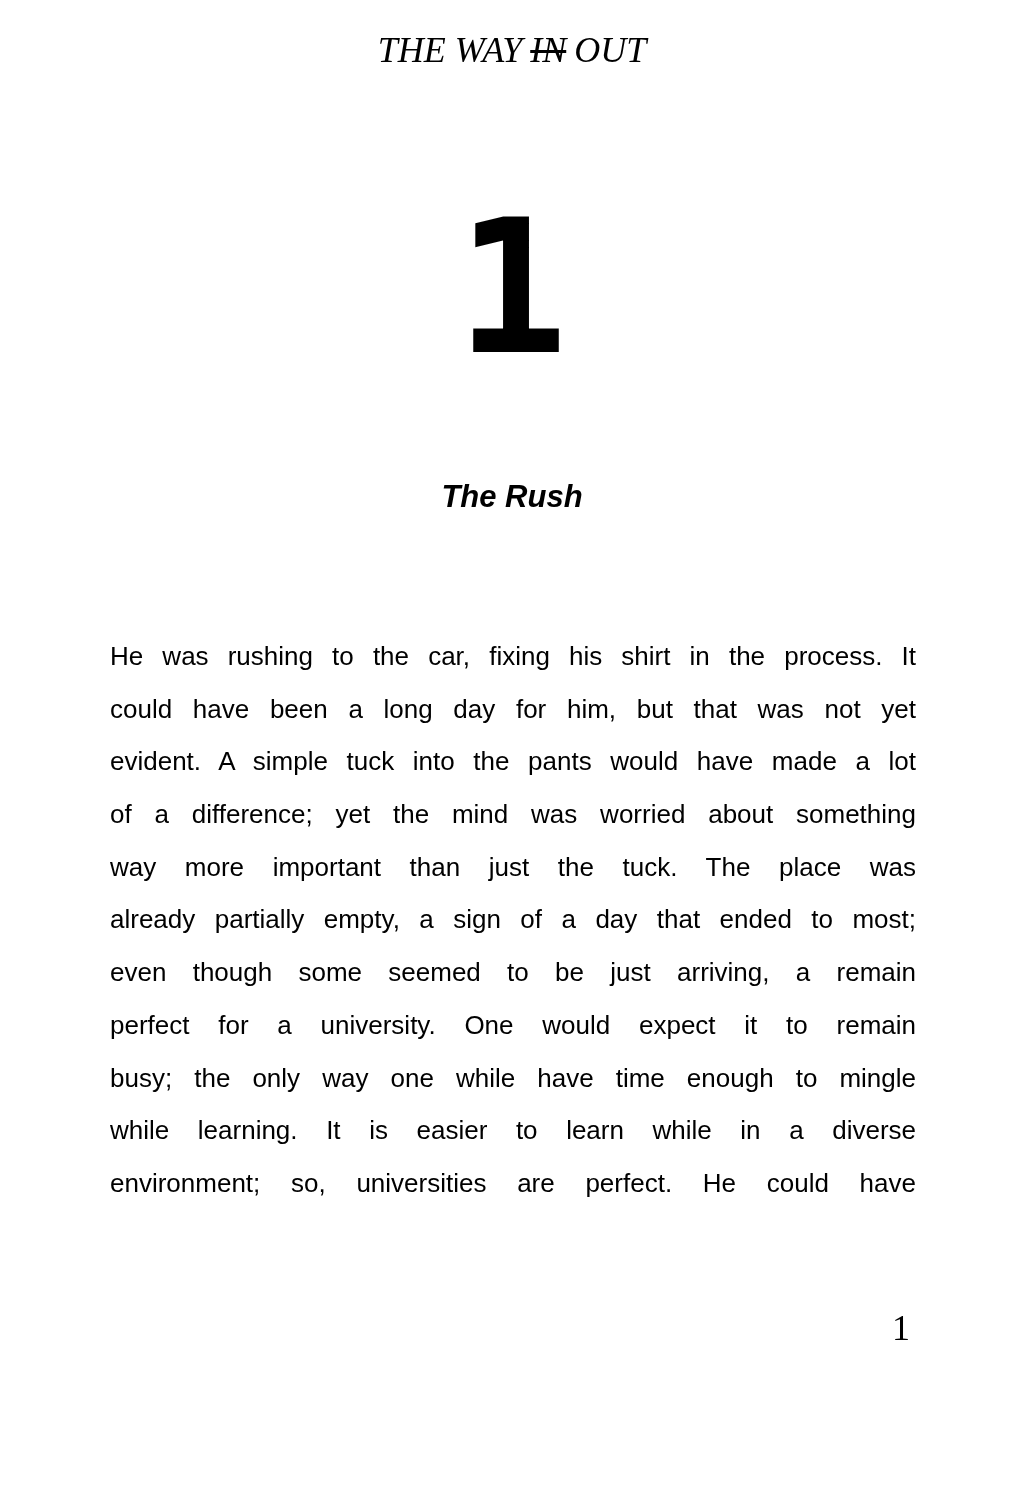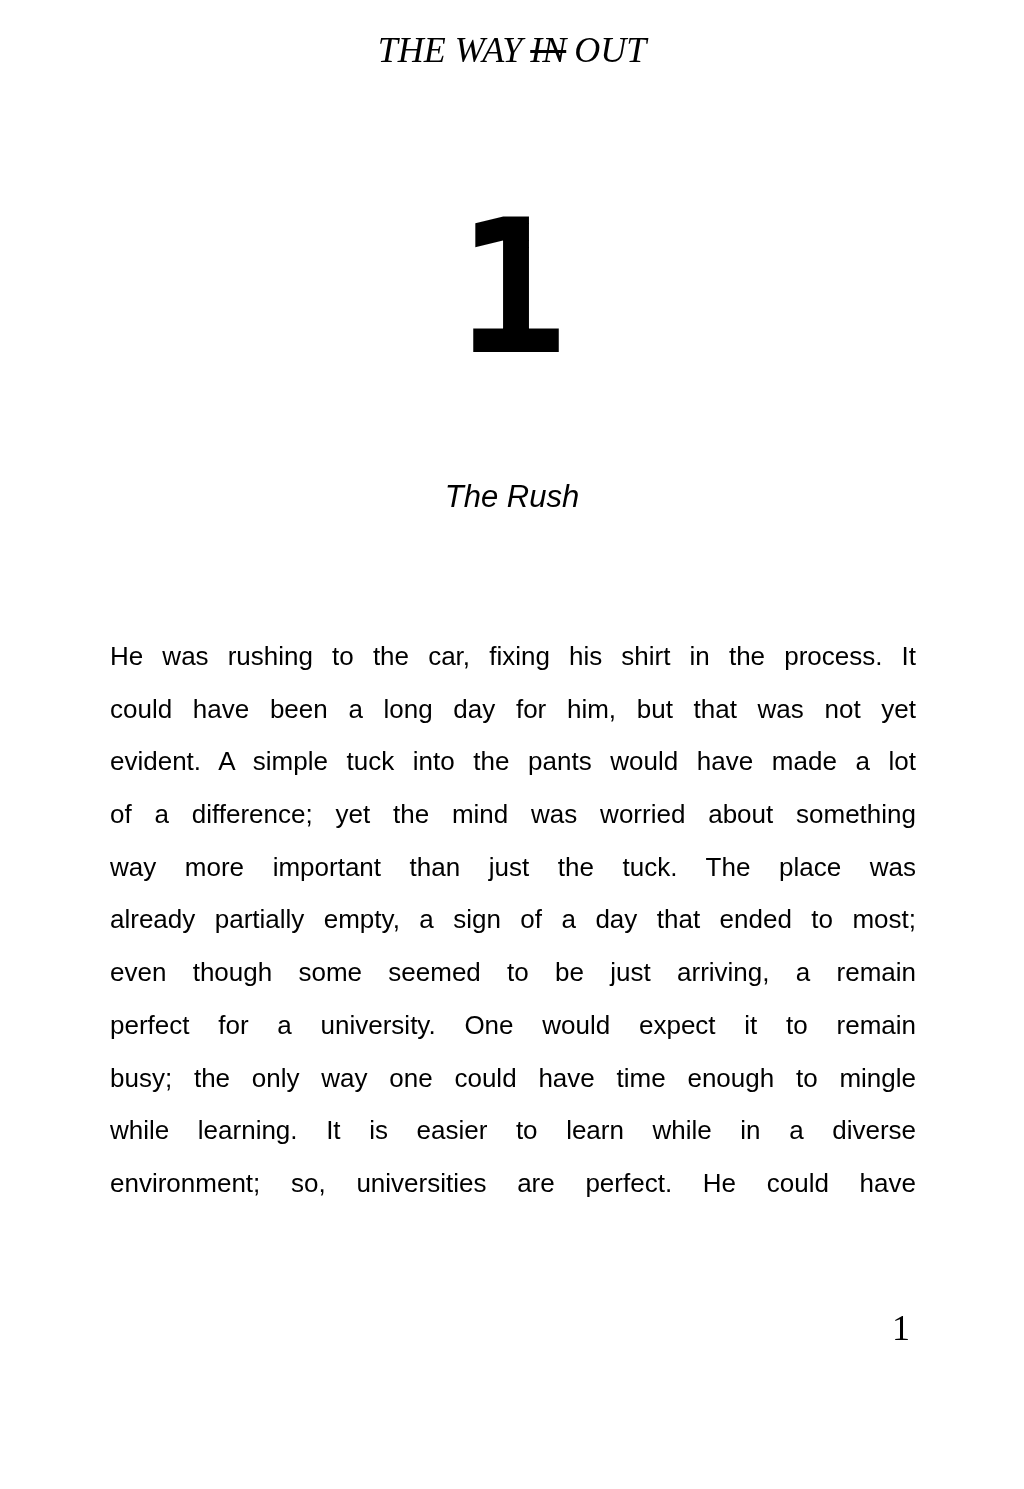--- a/index.html
+++ b/index.html
@@ -50,21 +50,21 @@
   }
 
   
   .chapter-title {
     position: absolute;
     top: 478px;
     left: 0;
     width: 100%;
     text-align: center;
     font-family: "Liberation Sans", "DejaVu Sans", sans-serif;
-    font-weight: 400;
+    font-weight: 700;
     font-style: italic;
     font-size: 31px;
     line-height: 1.2;
     color: #000000;
   }
 
   
   .body-text {
     position: absolute;
     top: 630px;
@@ -111,20 +111,20 @@
 
   <div class="body-text">
     <div class="line">He was rushing to the car, fixing his shirt in the process. It</div>
     <div class="line">could have been a long day for him, but that was not yet</div>
     <div class="line">evident. A simple tuck into the pants would have made a lot</div>
     <div class="line">of a difference; yet the mind was worried about something</div>
     <div class="line">way more important than just the tuck. The place was</div>
     <div class="line">already partially empty, a sign of a day that ended to most;</div>
     <div class="line">even though some seemed to be just arriving, a remain</div>
     <div class="line">perfect for a university. One would expect it to remain</div>
-    <div class="line">busy; the only way one could have time enough to mingle</div>
+    <div class="line">busy; the only way one while have time enough to mingle</div>
     <div class="line">while learning. It is easier to learn while in a diverse</div>
     <div class="line">environment; so, universities are perfect. He could have</div>
   </div>
 
   <div class="page-number">1</div>
 
 </div>
 
 </body></html>

